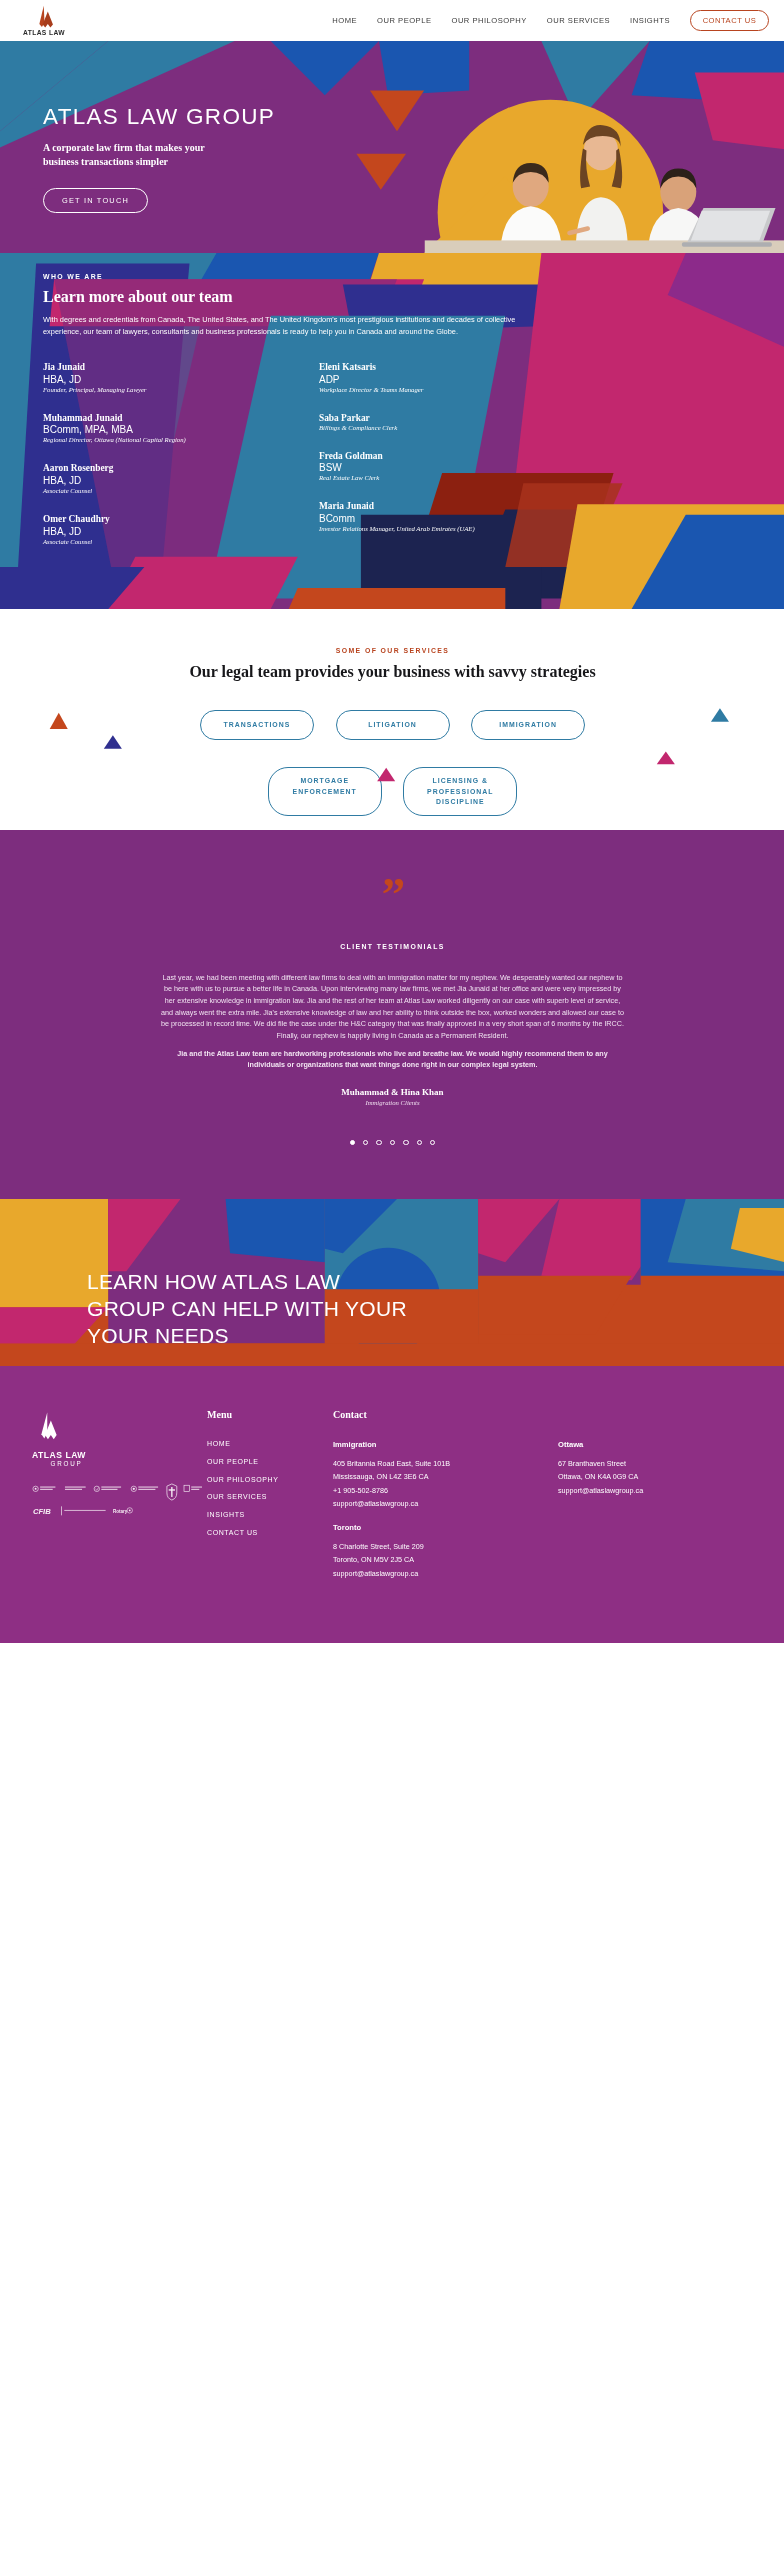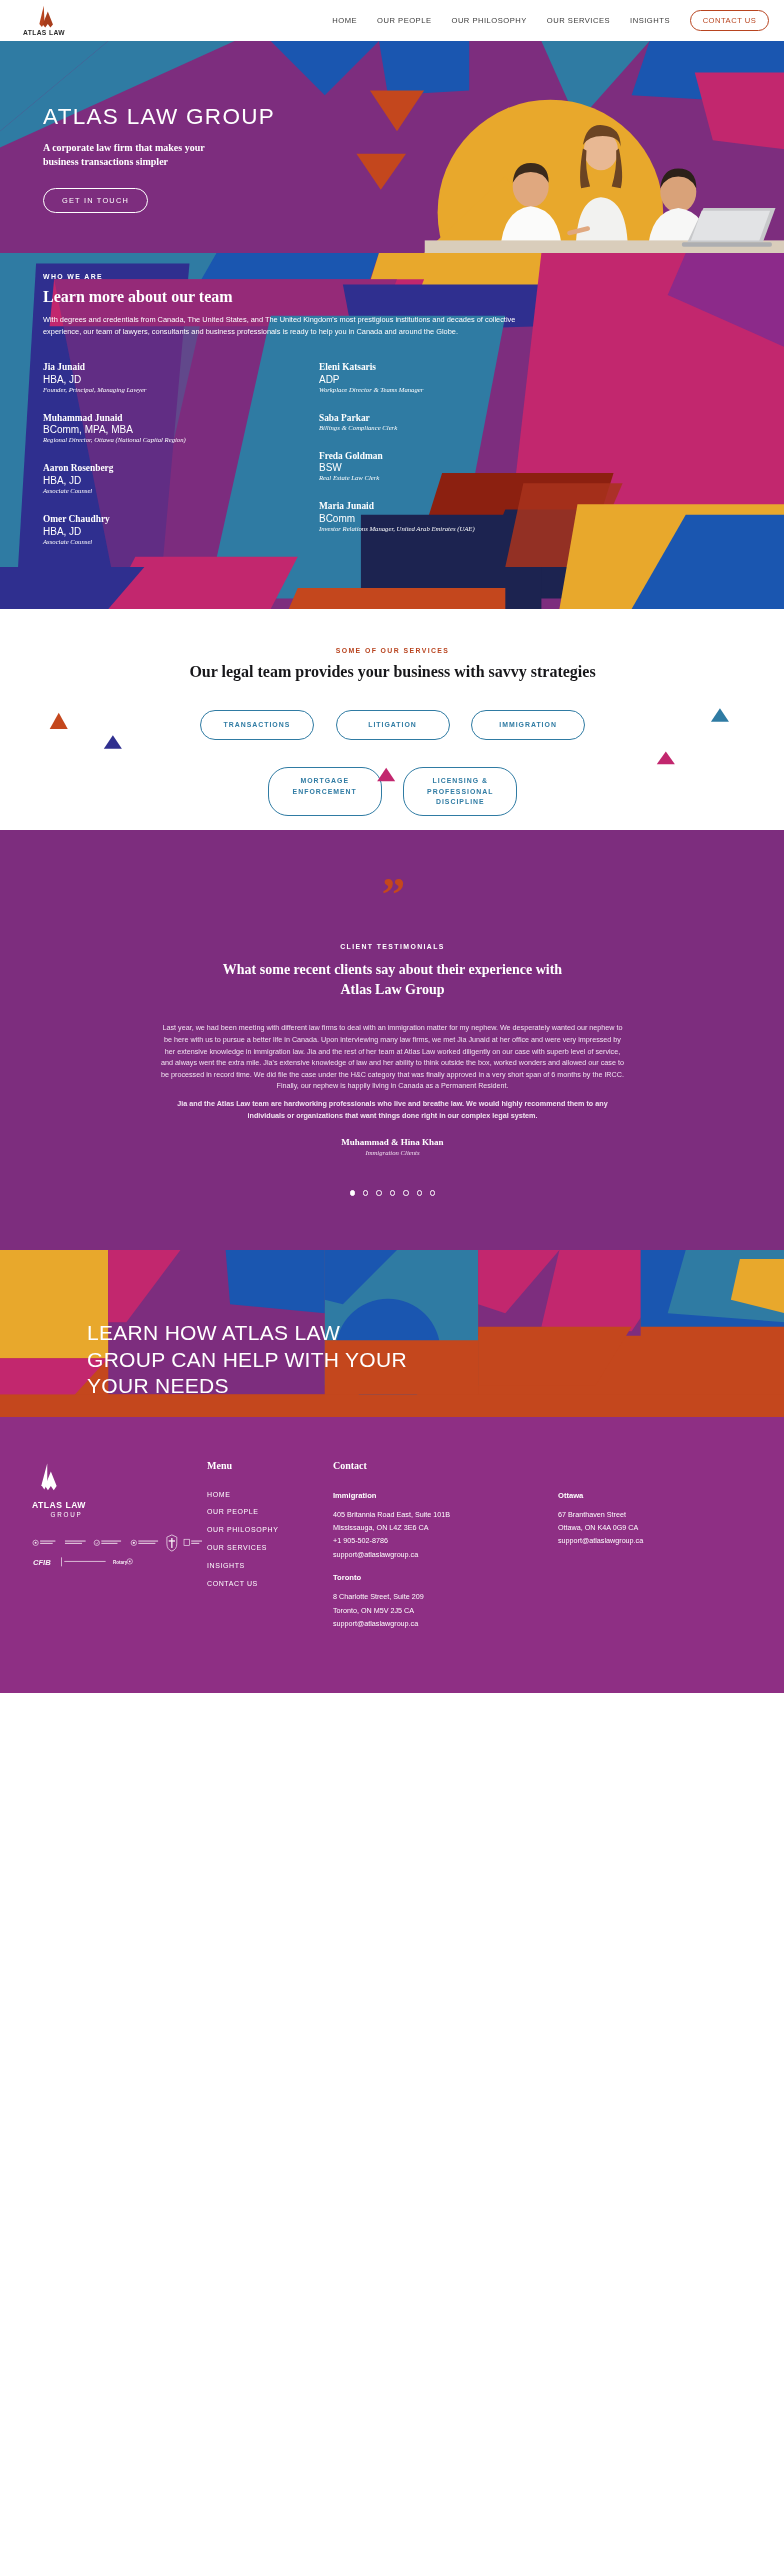--- a/index.html
+++ b/index.html
@@ -235,21 +235,21 @@
   
   .footer {
     background: #8e2f84;
     padding: 43px 0 63px 0;
     display: flex;
   }
   .f-brand { width: 207px; padding-left: 32px; }
   .f-logo-mark { width: 29px; height: 36px; display: block; }
   .f-logo-t1 { font-size: 8.6px; font-weight: 700; letter-spacing: 0.5px; color: #fff; margin-top: 4.5px; }
   .f-logo-t2 { font-size: 6.3px; font-weight: 400; letter-spacing: 1.8px; color: #fff; margin-top: 0.9px; text-align: center; width: 69px;}
-  .badges { display: flex; flex-wrap: wrap; gap: 3.6px 5.4px; margin-top: 16px; width: 173px; align-items: center;}
+  .badges { display: flex; flex-wrap: wrap; gap: 3.6px 5.4px; margin-top: 16px; width: 173px; align-items: flex-start;}
   .badge { height: 11.7px; opacity: .92; display:block;}
   .f-menu { width: 126px; }
   .f-h {
     font-family: "Liberation Serif", serif;
     font-size: 10px; font-weight: 700; color: #fff; margin-bottom: 20px;
   }
   .f-menu a {
     display: block; font-size: 7px; letter-spacing: 0.6px;
     color: #fff; text-decoration: none; margin-bottom: 10.8px;
   }
@@ -447,24 +447,20 @@
         <span>LICENSING &amp;</span><br>
         <span>PROFESSIONAL</span><br>
         <span>DISCIPLINE</span>
       </div>
     </div>
   </div>
 
   <div class="testi">
     <div class="quote-mark">”</div>
     <div class="testi-eyebrow">CLIENT TESTIMONIALS</div>
-    <div class="testi-title">
-      <span>What some recent clients say about their experience with</span><br>
-      <span>Atlas Law Group</span>
-    </div>
     <div class="testi-body">
       <p>Last year, we had been meeting with different law firms to deal with an immigration matter for my nephew. We desperately wanted our nephew to be here with us to pursue a better life in Canada. Upon interviewing many law firms, we met Jia Junaid at her office and were very impressed by her extensive knowledge in immigration law. Jia and the rest of her team at Atlas Law worked diligently on our case with superb level of service, and always went the extra mile. Jia's extensive knowledge of law and her ability to think outside the box, worked wonders and allowed our case to be processed in record time. We did file the case under the H&amp;C category that was finally approved in a very short span of 6 months by the IRCC. Finally, our nephew is happily living in Canada as a Permanent Resident.</p>
       <p>Jia and the Atlas Law team are hardworking professionals who live and breathe law. We would highly recommend them to any individuals or organizations that want things done right in our complex legal system.</p>
     </div>
     <div class="testi-author">Muhammad &amp; Hina Khan</div>
     <div class="testi-role">Immigration Clients</div>
     <div class="dots">
       <div class="dot active"></div>
       <div class="dot"></div>
       <div class="dot"></div>

